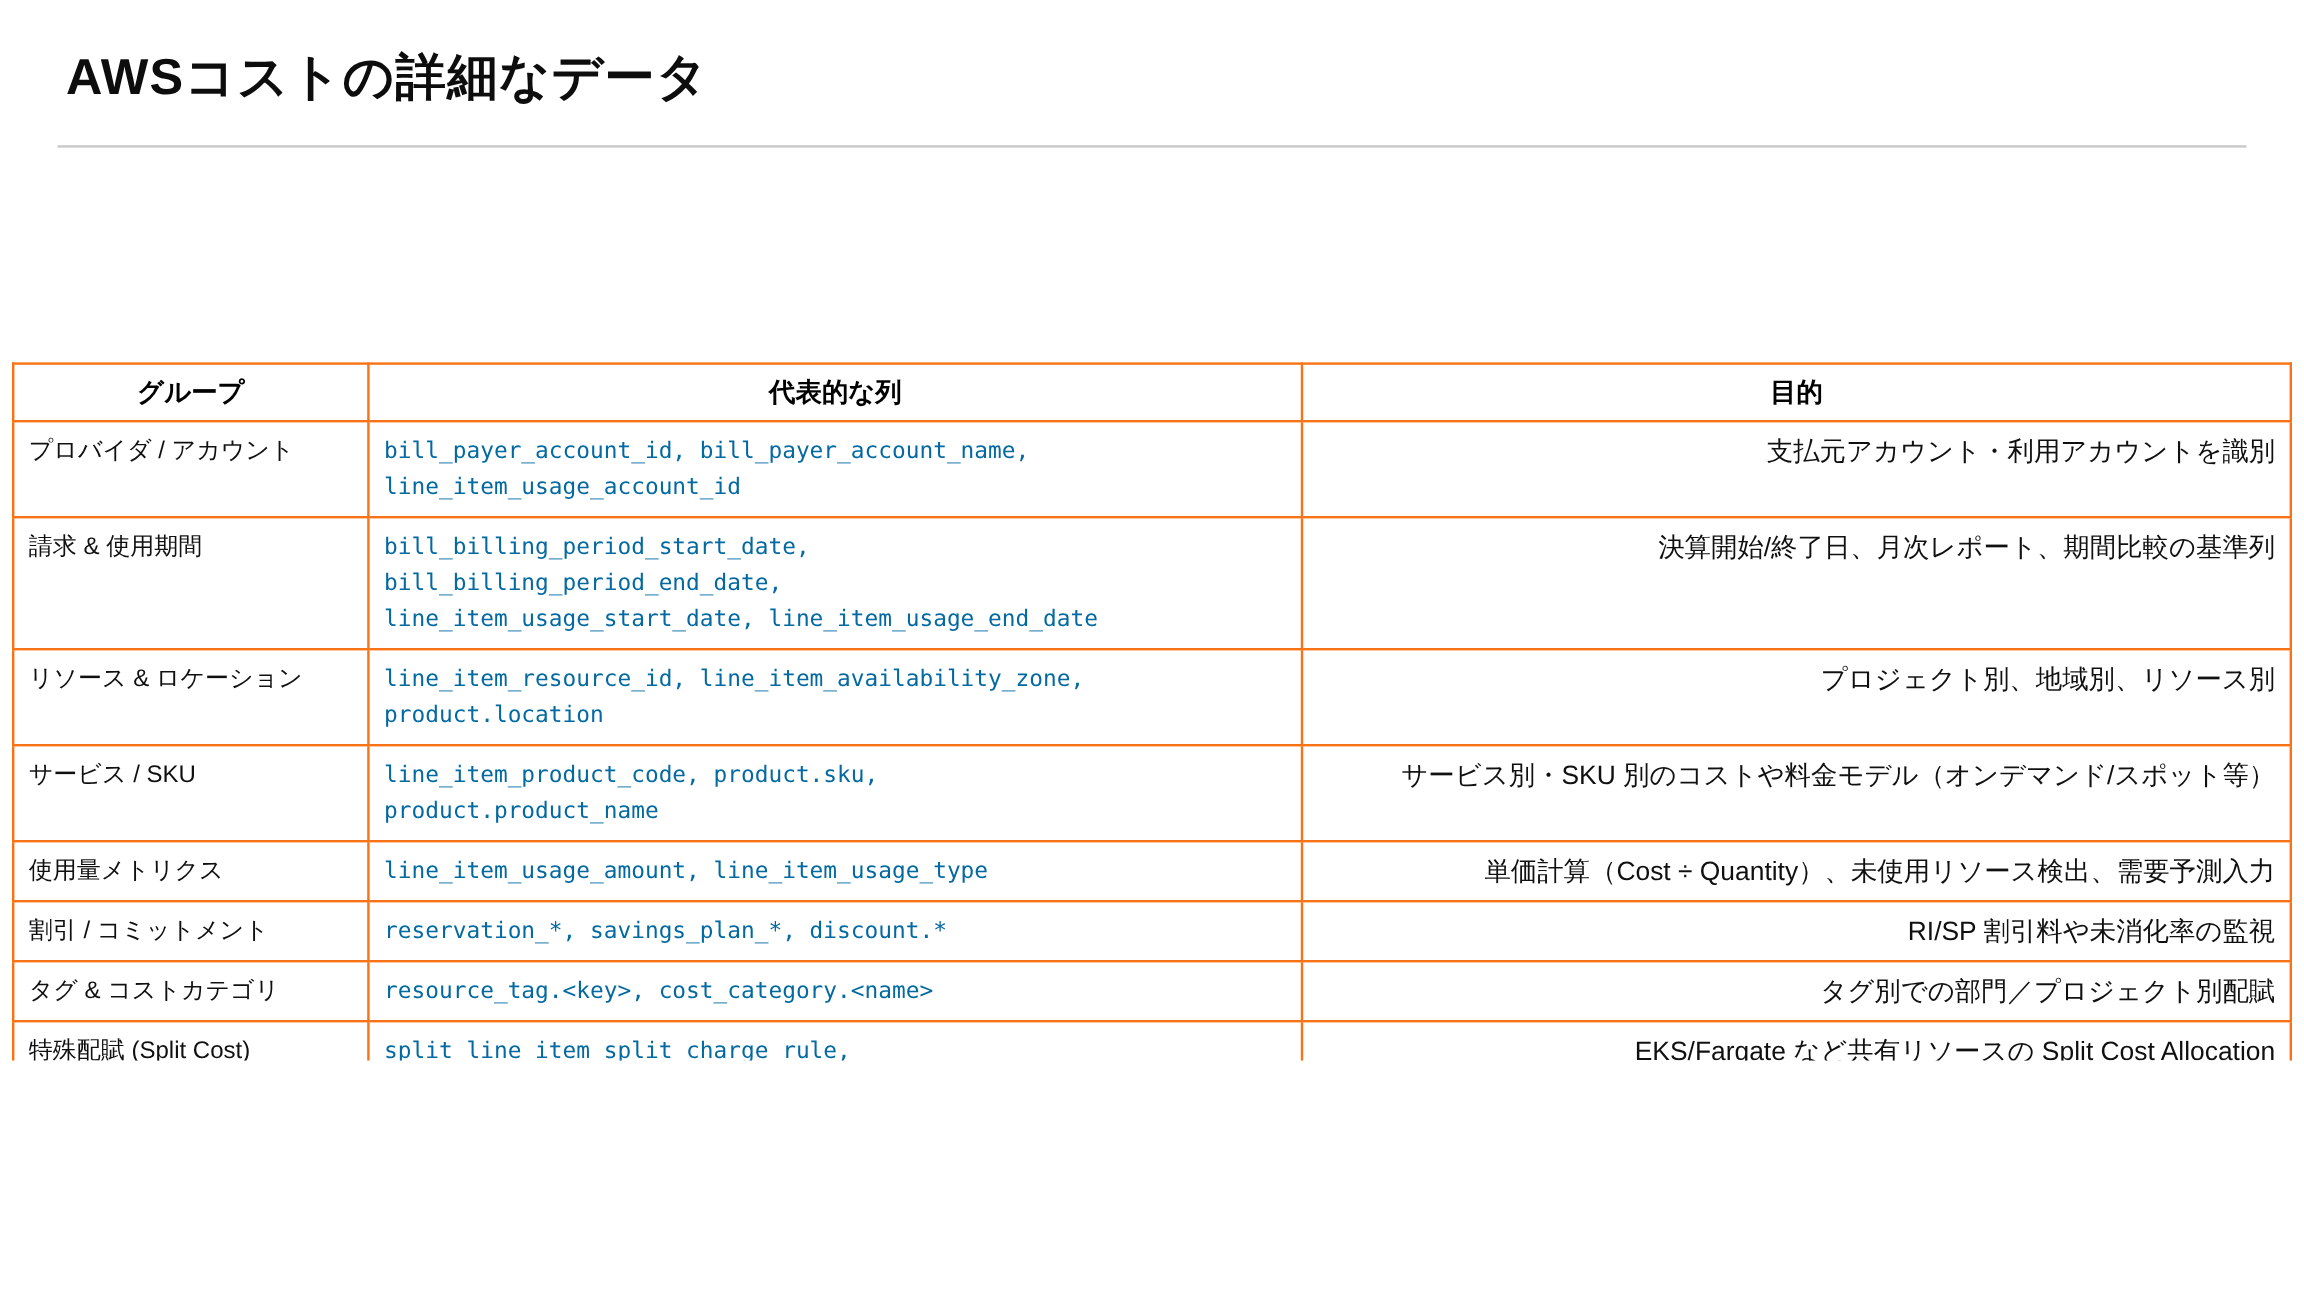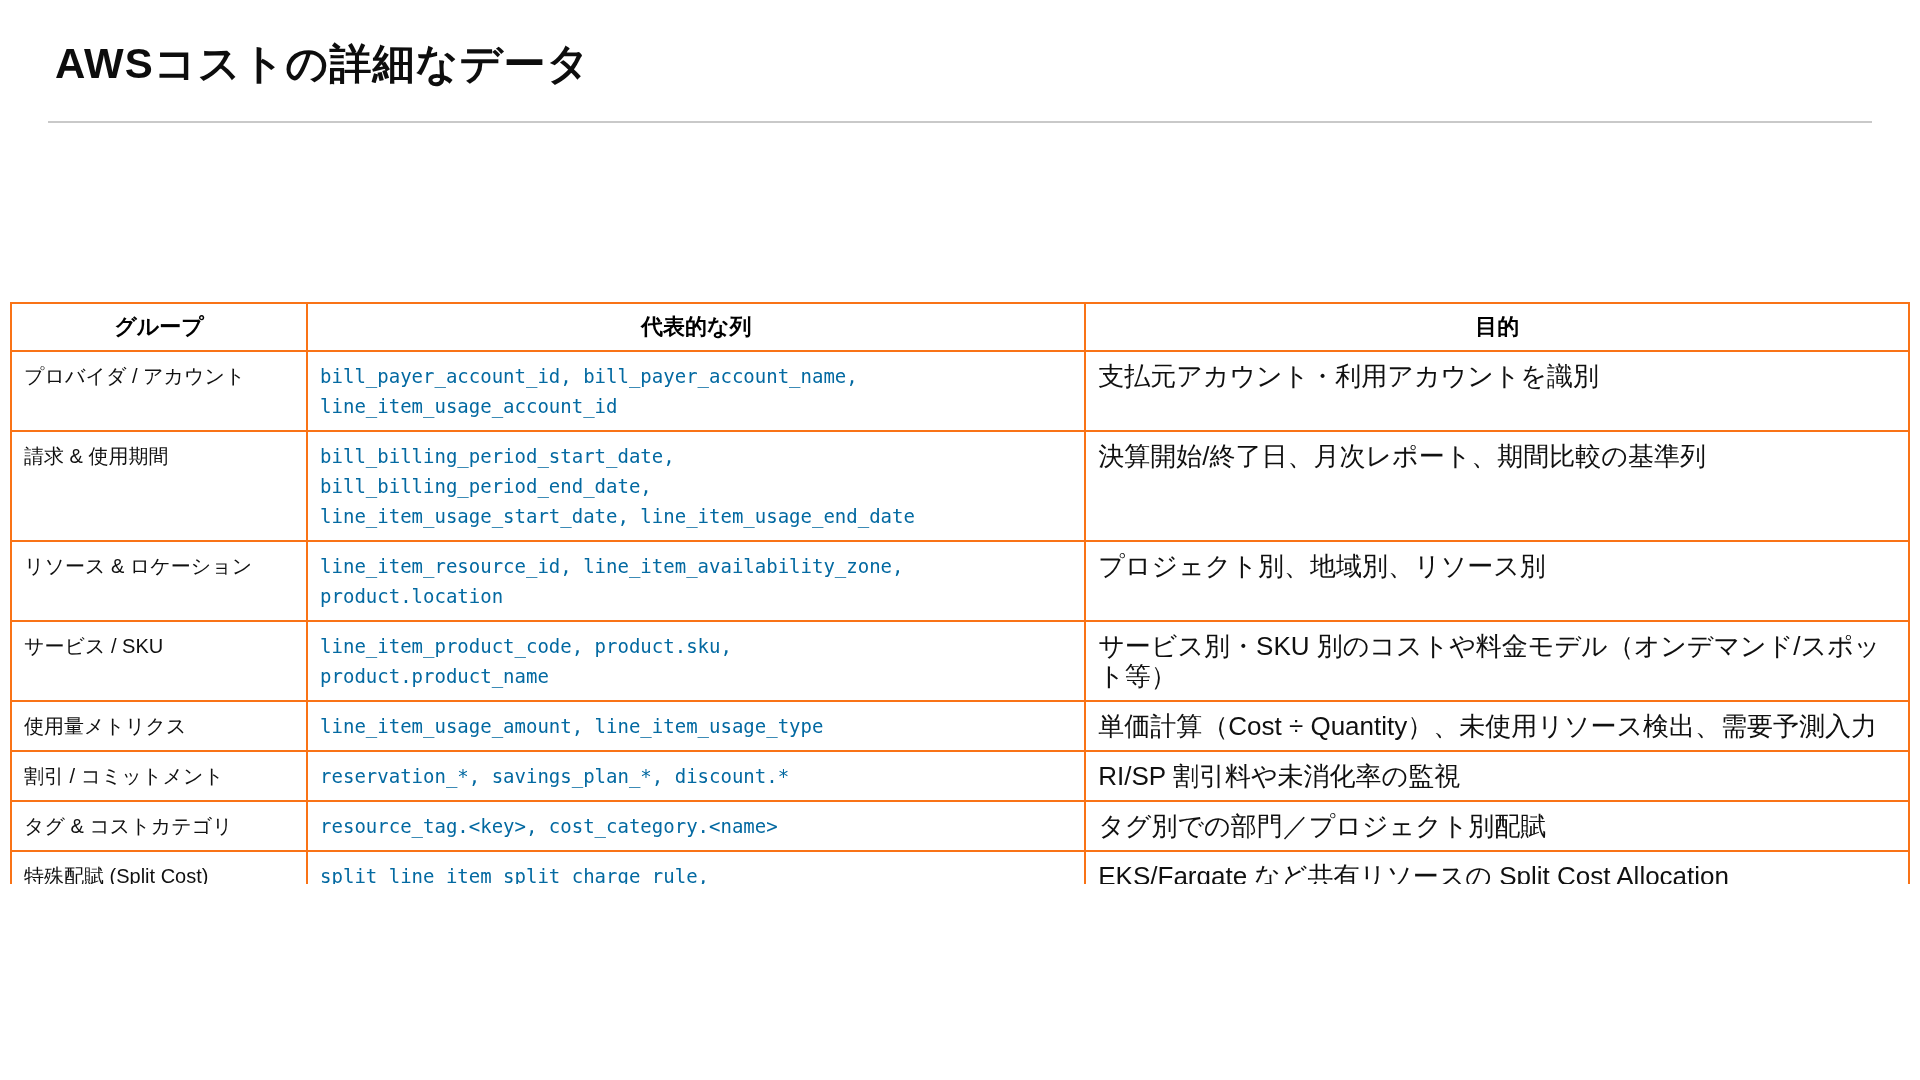--- a/index.html
+++ b/index.html
@@ -30,21 +30,21 @@
     font-size:22px;font-weight:bold;padding:8px 10px;color:#000;
   }
   .col-group{width:15.6%;}
   .col-cols{width:41.0%;}
   .col-purpose{width:43.4%;}
   td.cell-group{font-size:20px;line-height:30px;color:#101010;}
   td.cell-cols{
     font-family:"DejaVu Sans Mono","Liberation Mono",monospace;
     font-size:19px;line-height:30px;white-space:pre-line;color:#0369a1;
   }
-  td.cell-purpose{font-size:26px;line-height:30px;color:#101010;}
+  td.cell-purpose{font-size:22px;line-height:30px;color:#101010;text-align:right;}
   .footer-copy{
     position:absolute;left:50%;transform:translateX(-50%);top:1026px;
     font-size:19px;color:#9a9a9a;letter-spacing:.5px;
   }
   .logo{
     position:absolute;right:44px;top:1002px;
     display:flex;align-items:center;gap:16px;
   }
   .logo-icon{width:46px;height:46px;display:block;}
   .logo-text{

